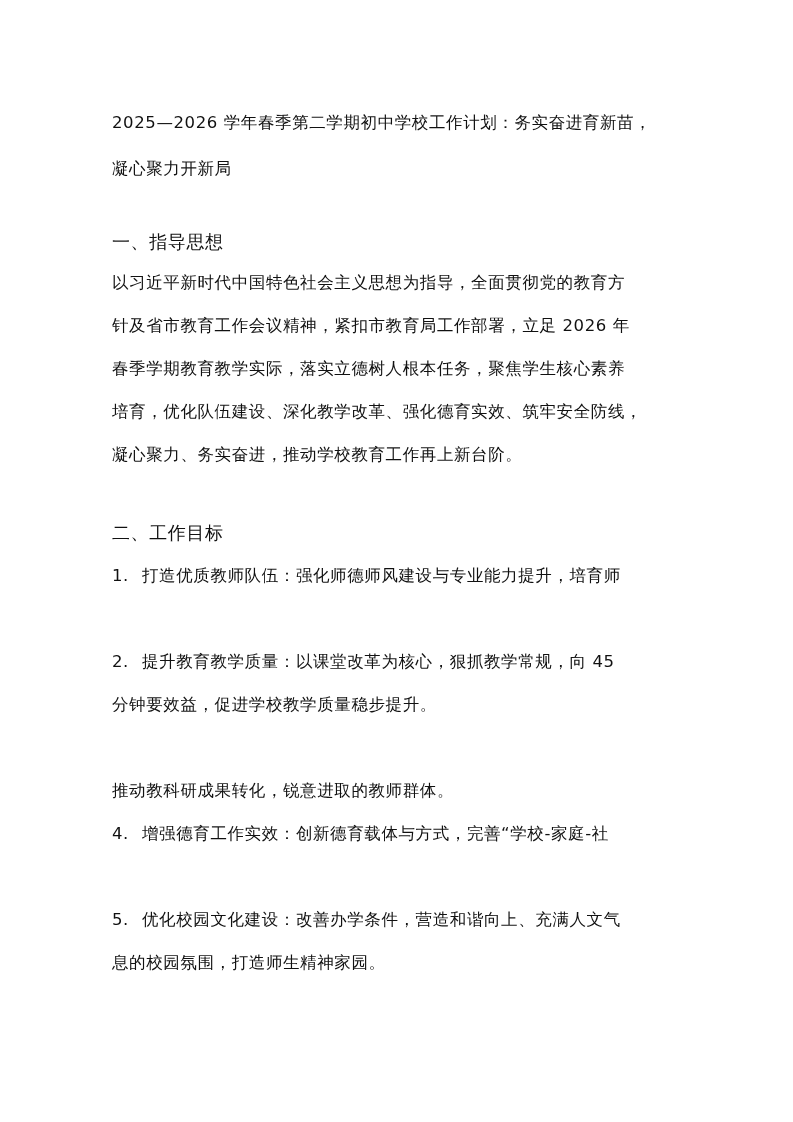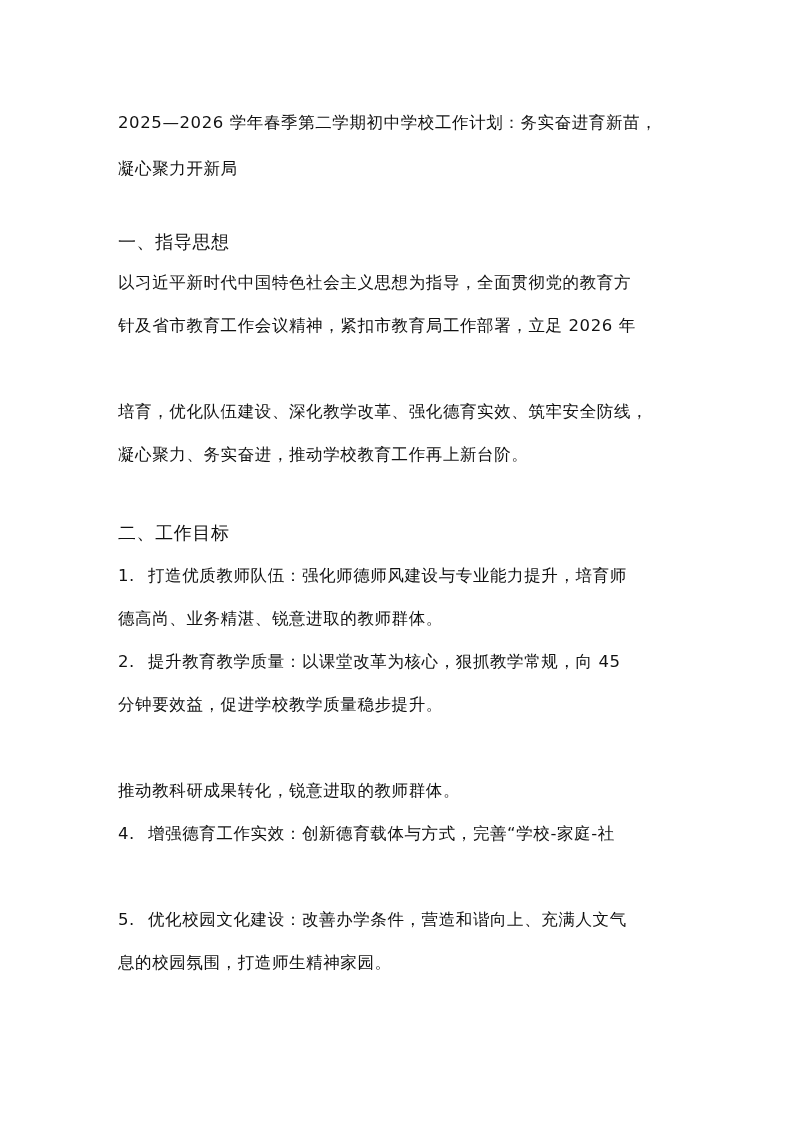--- a/index.html
+++ b/index.html
@@ -6,44 +6,44 @@
   body {
     width: 793px; height: 1122px; position: relative; overflow: hidden;
     font-family: "DejaVu Sans", "Liberation Sans", sans-serif;
     color: #111111;
   }
   .page {
     position: absolute; left: 0; top: 0; width: 793px; height: 1122px;
     background: #ffffff;
   }
   .line {
-    position: absolute; left: 118px;
+    position: absolute; left: 112px;
     font-size: 16.5px; line-height: 20px; white-space: nowrap;
     letter-spacing: 0.6px;
   }
   .line.heading { font-size: 18px; }
   .num { display: inline-block; width: 30px; }
 </style>
 </head>
 <body>
 
 <div class="page">
   <div class="line" style="top:113px">2025—2026 学年春季第二学期初中学校工作计划：务实奋进育新苗，</div>
   <div class="line" style="top:159px">凝心聚力开新局</div>
 
   <div class="line heading" style="top:232px"> 一、指导思想</div>
   <div class="line" style="top:273px">以习近平新时代中国特色社会主义思想为指导，全面贯彻党的教育方</div>
   <div class="line" style="top:316px">针及省市教育工作会议精神，紧扣市教育局工作部署，立足 2026 年</div>
+  <div class="line" style="top:359px">春季学期教育教学实际，落实立德树人根本任务，聚焦学生核心素养</div>
   <div class="line" style="top:402px">培育，优化队伍建设、深化教学改革、强化德育实效、筑牢安全防线，</div>
   <div class="line" style="top:445px">凝心聚力、务实奋进，推动学校教育工作再上新台阶。</div>
 
   <div class="line heading" style="top:523px">二、工作目标</div>
 
   <div class="line" style="top:566px"><span class="num">1.</span><span>打造优质教师队伍：强化师德师风建设与专业能力提升，培育师</span></div>
-  <div class="line" style="top:609px">德高尚、业务精湛、锐意进取的教师群体。</div>
 
   <div class="line" style="top:652px"><span class="num">2.</span><span>提升教育教学质量：以课堂改革为核心，狠抓教学常规，向 45</span></div>
   <div class="line" style="top:695px">分钟要效益，促进学校教学质量稳步提升。</div>
 
   <div class="line" style="top:781px">推动教科研成果转化，锐意进取的教师群体。</div>
 
   <div class="line" style="top:824px"><span class="num">4.</span><span>增强德育工作实效：创新德育载体与方式，完善“学校-家庭-社</span></div>
 
   <div class="line" style="top:910px"><span class="num">5.</span><span>优化校园文化建设：改善办学条件，营造和谐向上、充满人文气</span></div>
   <div class="line" style="top:953px">息的校园氛围，打造师生精神家园。</div>

